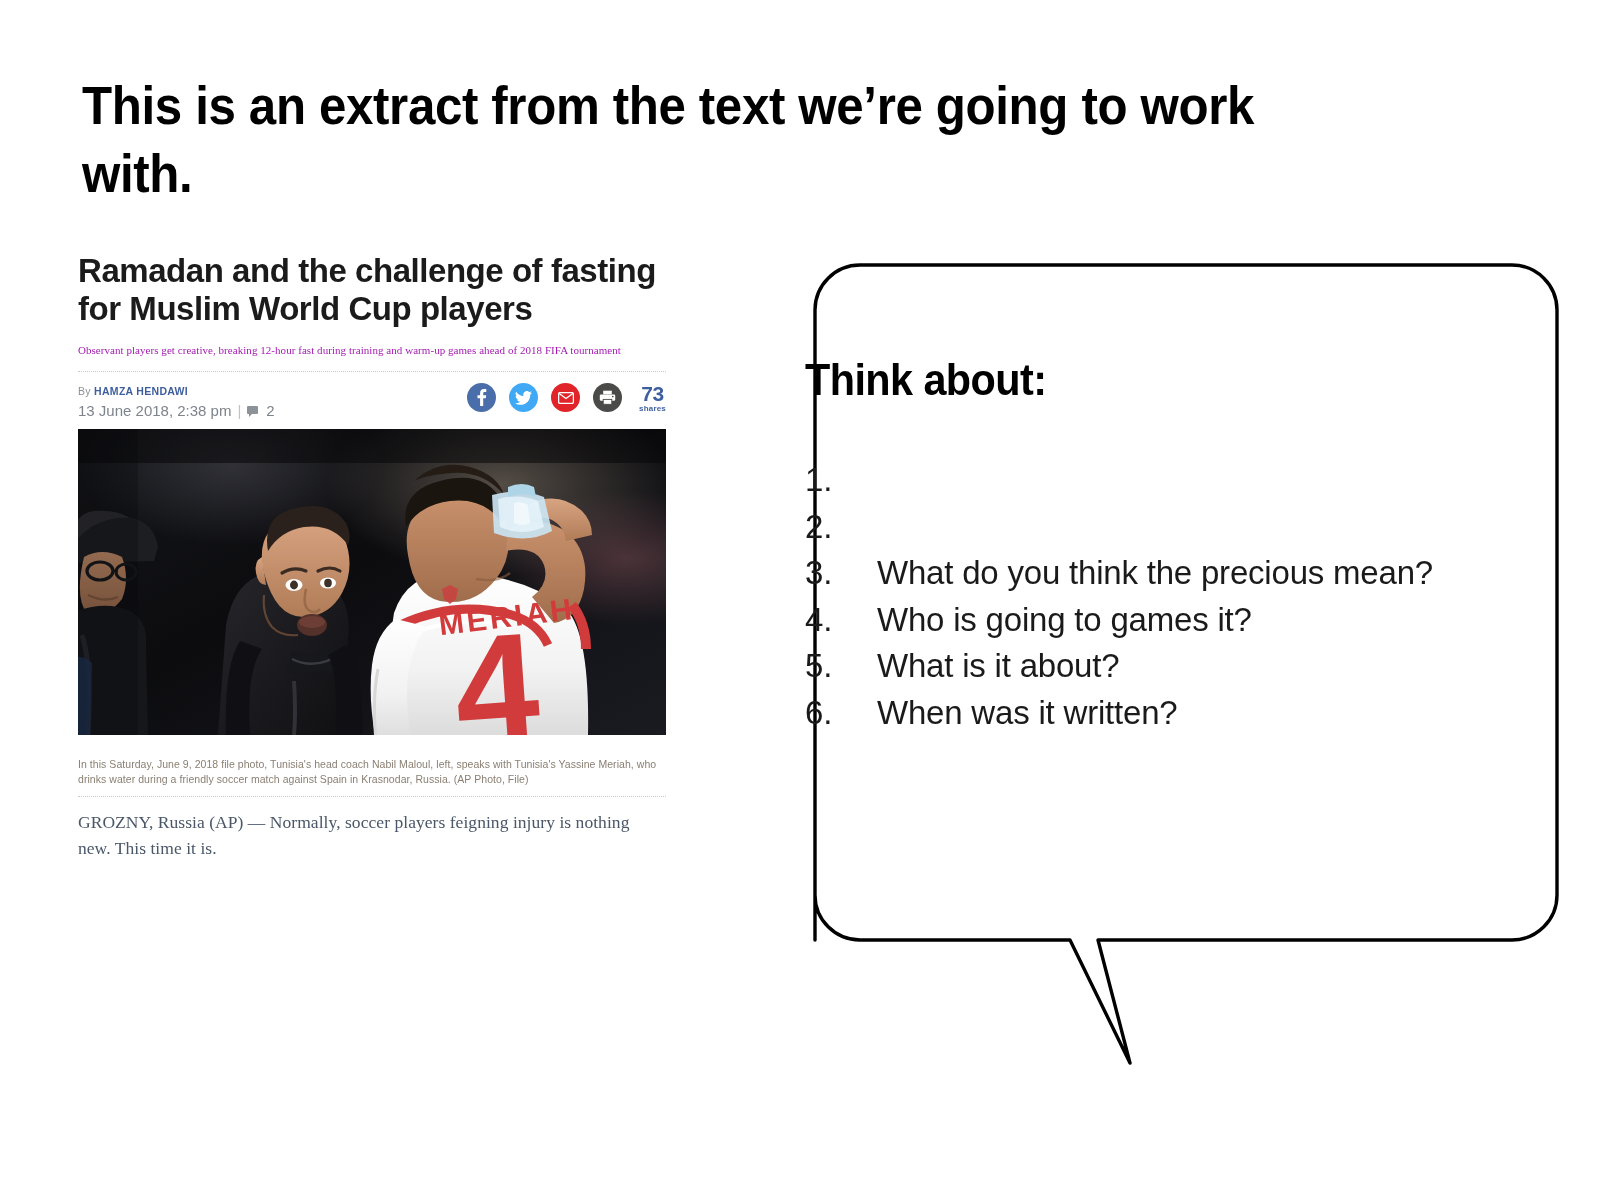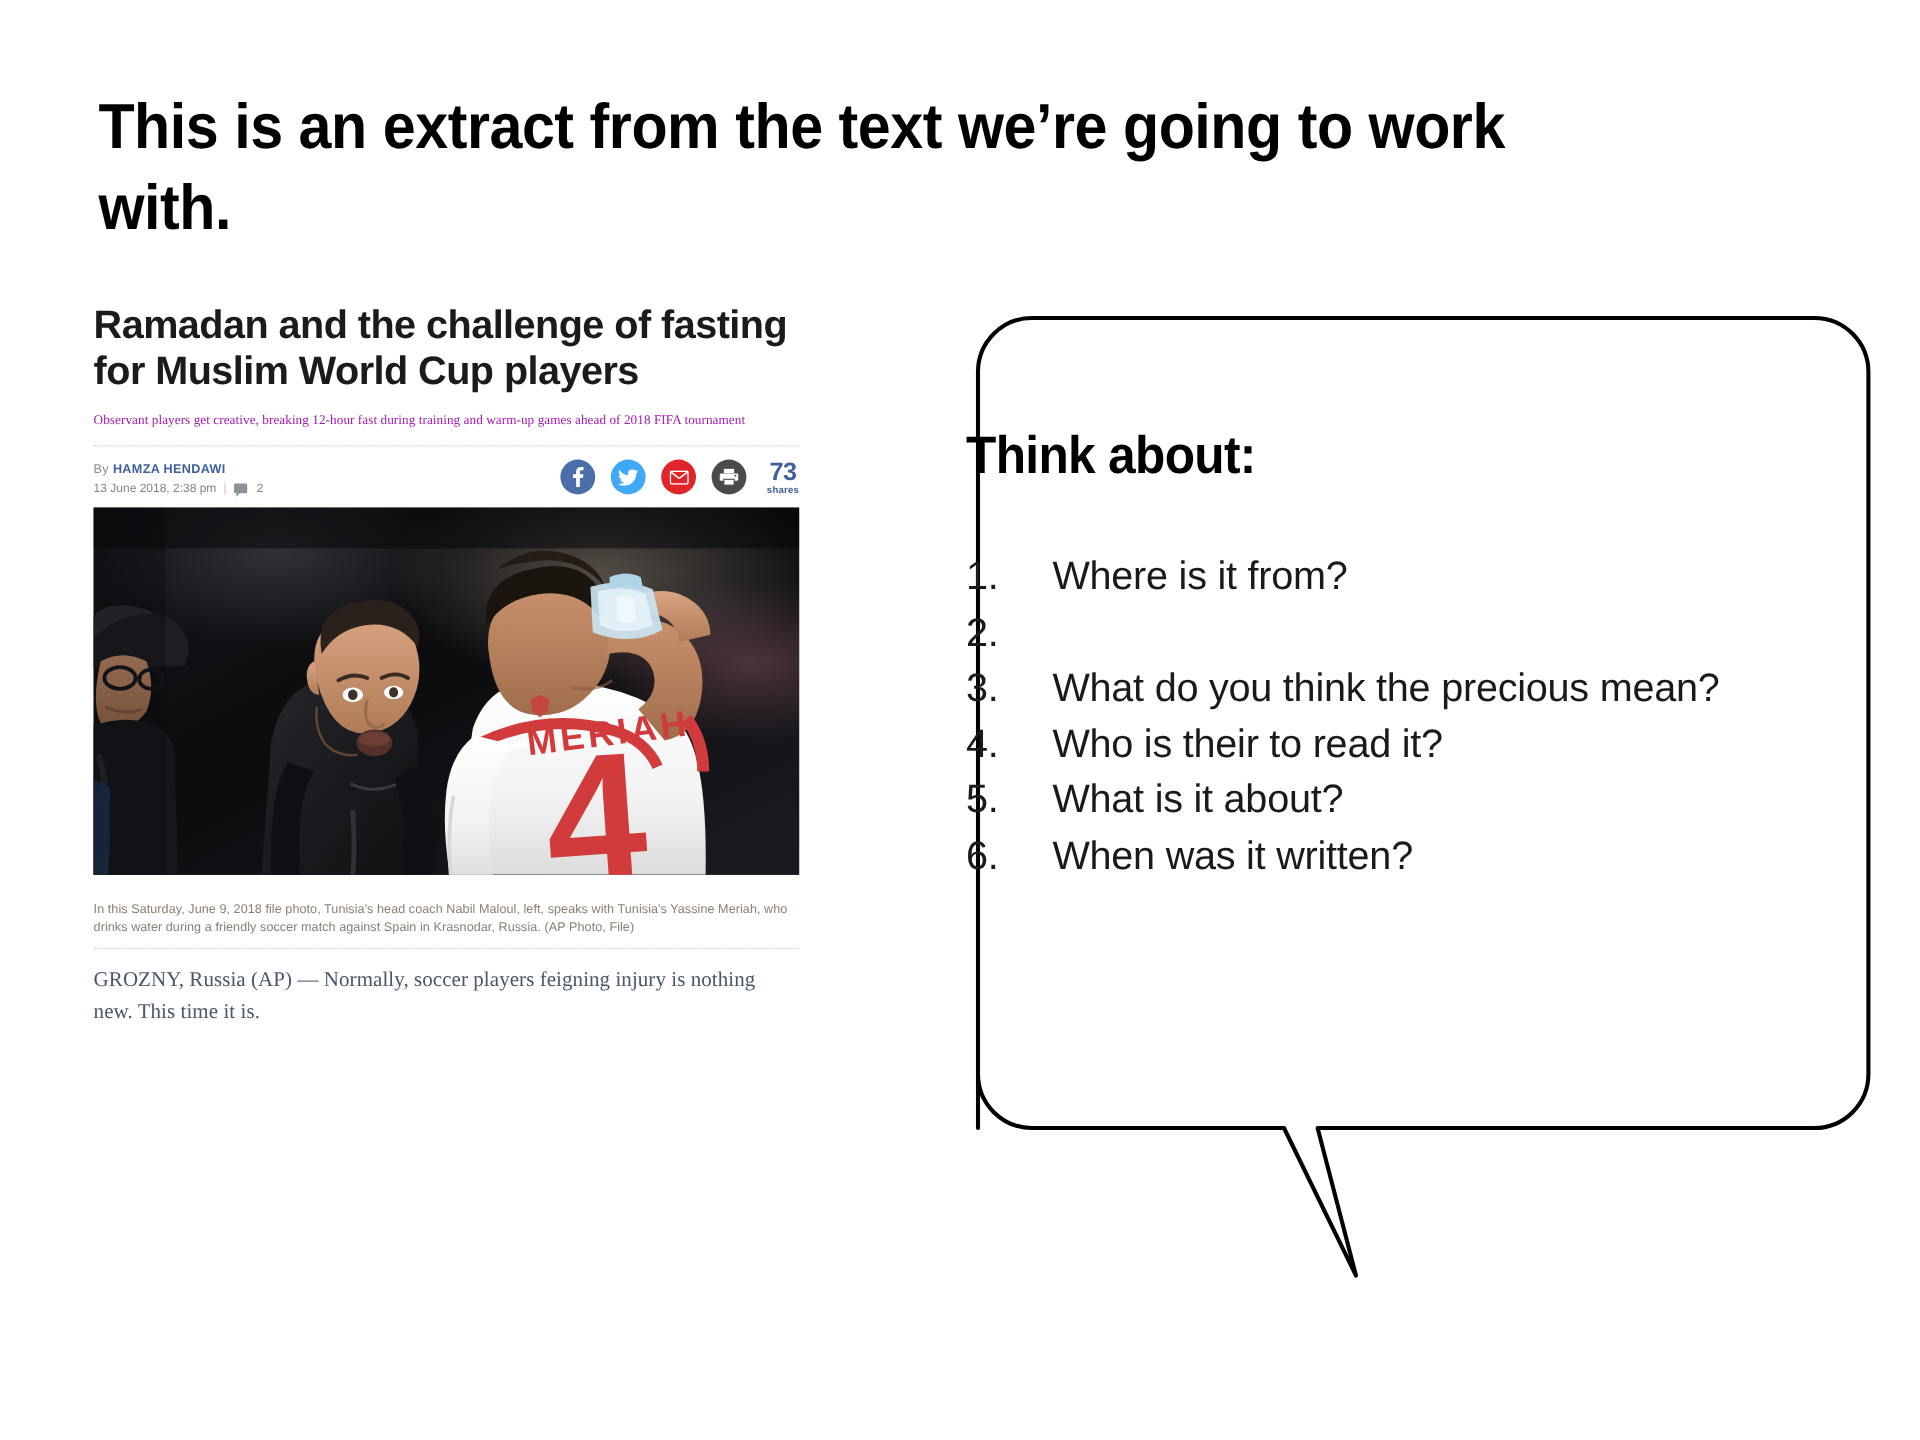--- a/index.html
+++ b/index.html
@@ -84,21 +84,21 @@
     color: #3e5f9e;
     margin-bottom: 5px;
     white-space: nowrap;
   }
   .byline-prefix {
     color: #8b8f96;
     font-weight: normal;
   }
   .byline-meta-line {
     font-family: "Liberation Sans", sans-serif;
-    font-size: 10px;
+    font-size: 15px;
     color: #7e848c;
     display: flex;
     align-items: center;
     gap: 6px;
     white-space: nowrap;
   }
   .byline-sep { color: #c0c4ca; }
   .comment-glyph {
     display: inline-block;
     width: 11px;
@@ -442,32 +442,31 @@
              A 45 45 0 0 1 75 655
              Z" fill="#ffffff" stroke="#000000" stroke-width="3.4" stroke-linejoin="round" stroke-linecap="round"></path>
   </svg>
 
   <div id="bubble-content">
     <div id="bubble-title">Think about:</div>
 
     <ol id="bubble-list">
       <li class="bubble-list-item">
         <span class="item-number">1.</span>
-        <span class="item-text">Where is it from?</span>
       </li>
       <li class="bubble-list-item">
         <span class="item-number">2.</span>
       </li>
       <li class="bubble-list-item">
         <span class="item-number">3.</span>
         <span class="item-text">What do you think the precious mean?</span>
       </li>
       <li class="bubble-list-item">
         <span class="item-number">4.</span>
-        <span class="item-text">Who is their to read it?</span>
+        <span class="item-text">Who is going to games it?</span>
       </li>
       <li class="bubble-list-item">
         <span class="item-number">5.</span>
         <span class="item-text">What is it about?</span>
       </li>
       <li class="bubble-list-item">
         <span class="item-number">6.</span>
         <span class="item-text">When was it written?</span>
       </li>
     </ol>

